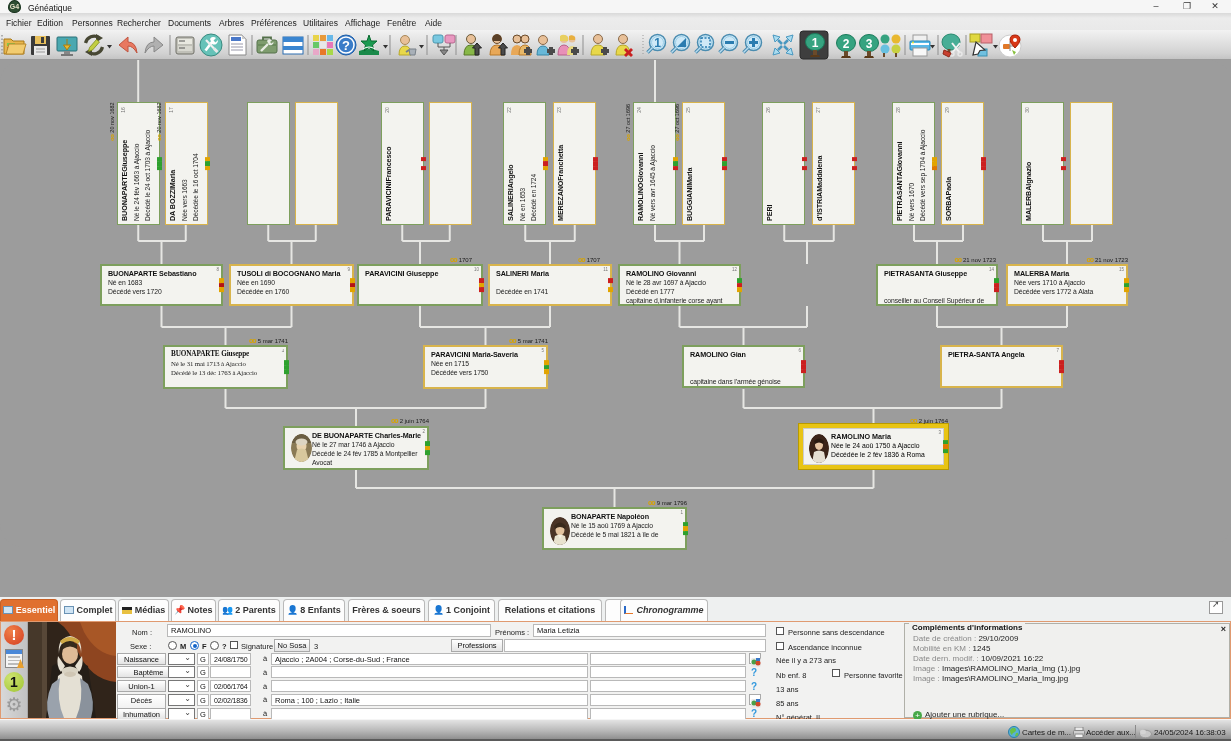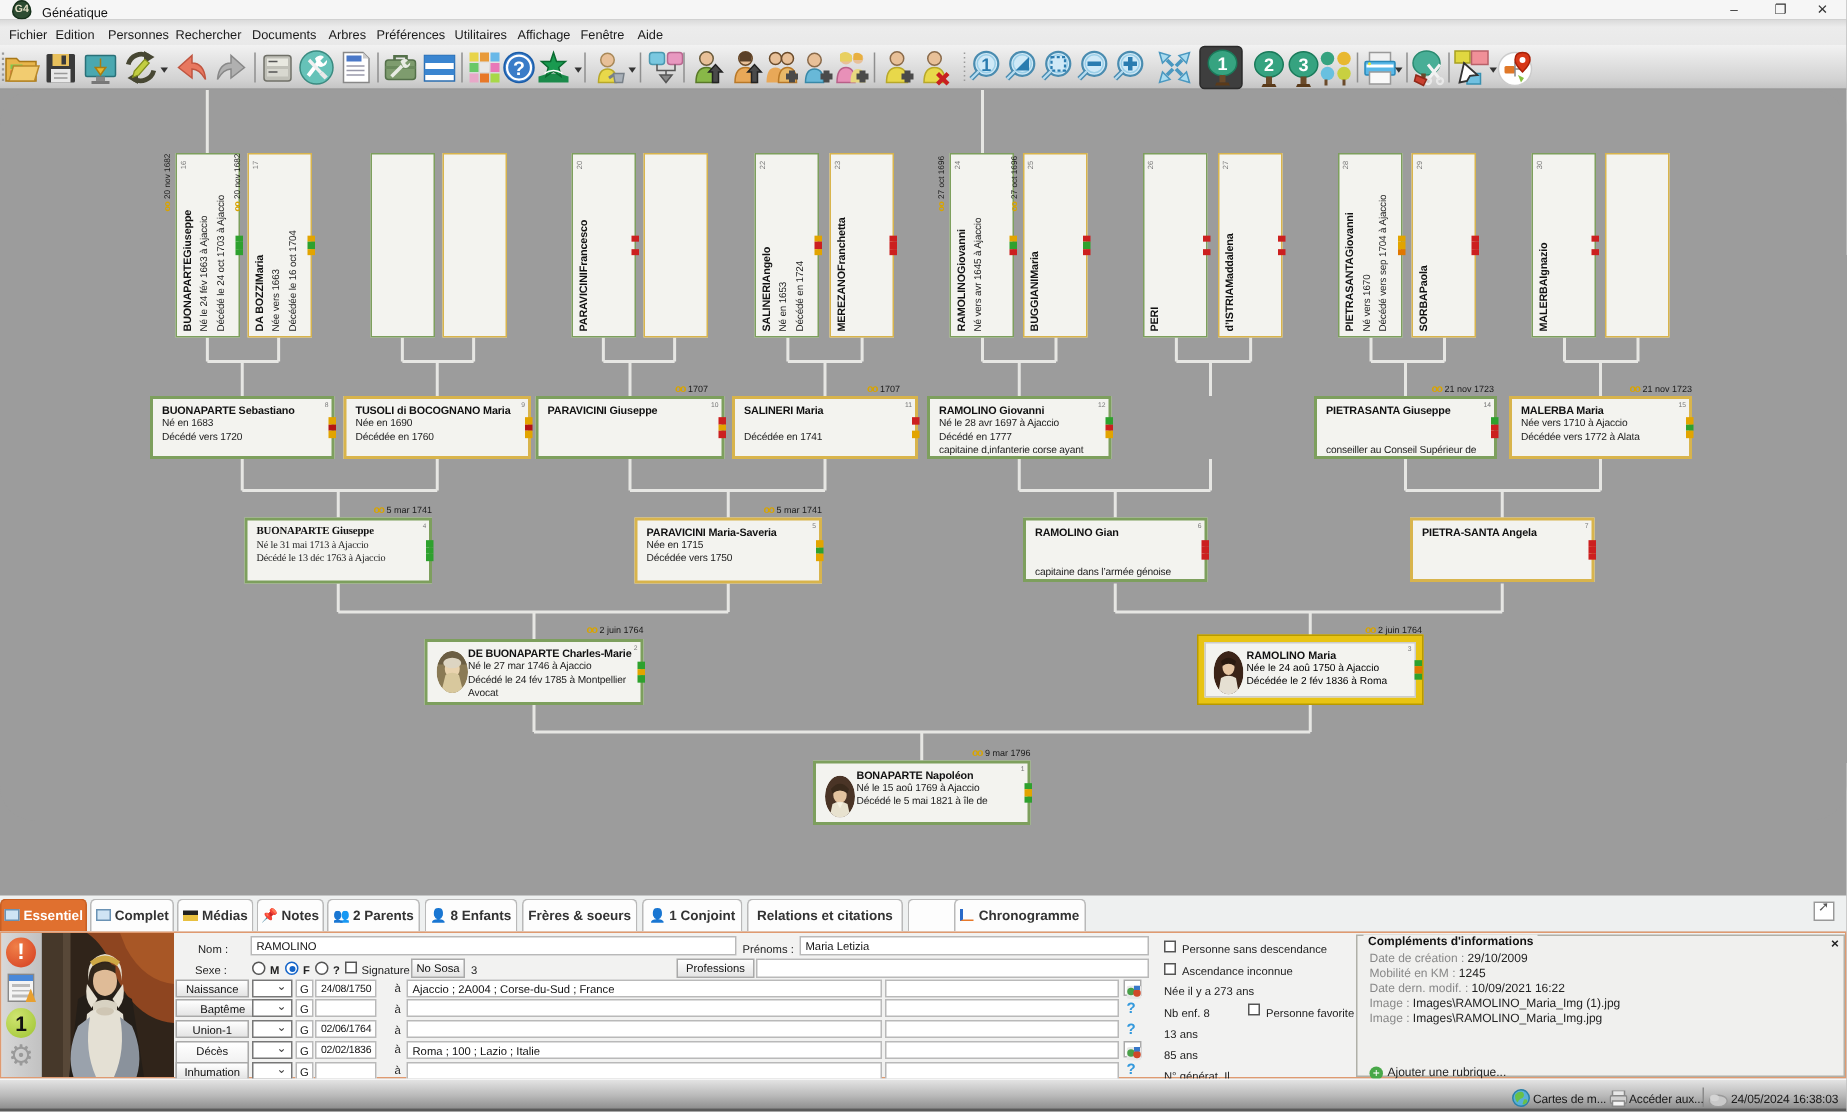--- a/index.html
+++ b/index.html
@@ -798,21 +798,21 @@
       <div class="tab sel" style="left:0px;width:58px;"><span style="display:inline-block;width:10px;height:8px;background:#cfe4f4;border:1px solid #6a92b4;vertical-align:-1px;margin-right:3px;"></span>Essentiel</div>
       <div class="tab" style="left:60px;width:56px;"><span style="display:inline-block;width:10px;height:8px;background:#cfe4f4;border:1px solid #6a92b4;vertical-align:-1px;margin-right:3px;"></span>Complet</div>
       <div class="tab" style="left:118px;width:51px;"><span style="display:inline-block;width:10px;height:7px;background:linear-gradient(#222 40%,#e8c040 40%);vertical-align:-1px;margin-right:3px;"></span>Médias</div>
       <div class="tab" style="left:171px;width:45px;"><span style="color:#2a6ac8;font-size:9px;margin-right:2px;">📌</span>Notes</div>
       <div class="tab" style="left:218px;width:62px;"><span style="color:#b5763c;font-size:9px;margin-right:2px;">👥</span>2 Parents</div>
       <div class="tab" style="left:283px;width:62px;"><span style="color:#4a90c8;font-size:9px;margin-right:2px;">👤</span>8 Enfants</div>
       <div class="tab" style="left:348px;width:77px;">Frères &amp; soeurs</div>
       <div class="tab" style="left:428px;width:67px;"><span style="color:#c8a04a;font-size:9px;margin-right:2px;">👤</span>1 Conjoint</div>
       <div class="tab" style="left:498px;width:104px;">Relations et citations</div>
       <div class="tab" style="left:605px;width:42px;padding-left:32px;">Notices</div>
-      <div class="tab" style="left:636px;width:88px;"><span style="display:inline-block;width:9px;height:8px;border-left:2px solid #2a6ac8;border-bottom:1px solid #e87828;vertical-align:-1px;margin-right:3px;"></span>Chronogramme</div>
+      <div class="tab" style="left:620px;width:88px;font-style:italic;"><span style="display:inline-block;width:9px;height:8px;border-left:2px solid #2a6ac8;border-bottom:1px solid #e87828;vertical-align:-1px;margin-right:3px;"></span>Chronogramme</div>
       <div style="position:absolute;right:8px;top:4px;width:14px;height:13px;border:1px solid #999;background:#fff;">
         <span style="position:absolute;left:2px;top:-3px;font-size:9px;color:#555;">➚</span>
       </div>
     </div>
   <div id="form">
       <div style="position:absolute;left:0;top:0;width:27px;height:96px;background:linear-gradient(90deg,#d8d8d8,#c2c2c2);border-right:1px solid #aaa;">
         <div style="position:absolute;left:3px;top:3px;width:20px;height:20px;border-radius:50%;background:radial-gradient(circle at 35% 30%,#f08048,#d43c20);color:#fff;font-weight:bold;font-size:15px;text-align:center;line-height:20px;">!</div>
         <div style="position:absolute;left:4px;top:27px;width:18px;height:19px;background:#f4f4f4;border:1px solid #888;">
           <div style="height:4px;background:#4a88d8;"></div>
           <div style="margin:2px 2px 0;height:1.5px;background:#bbb;"></div>

